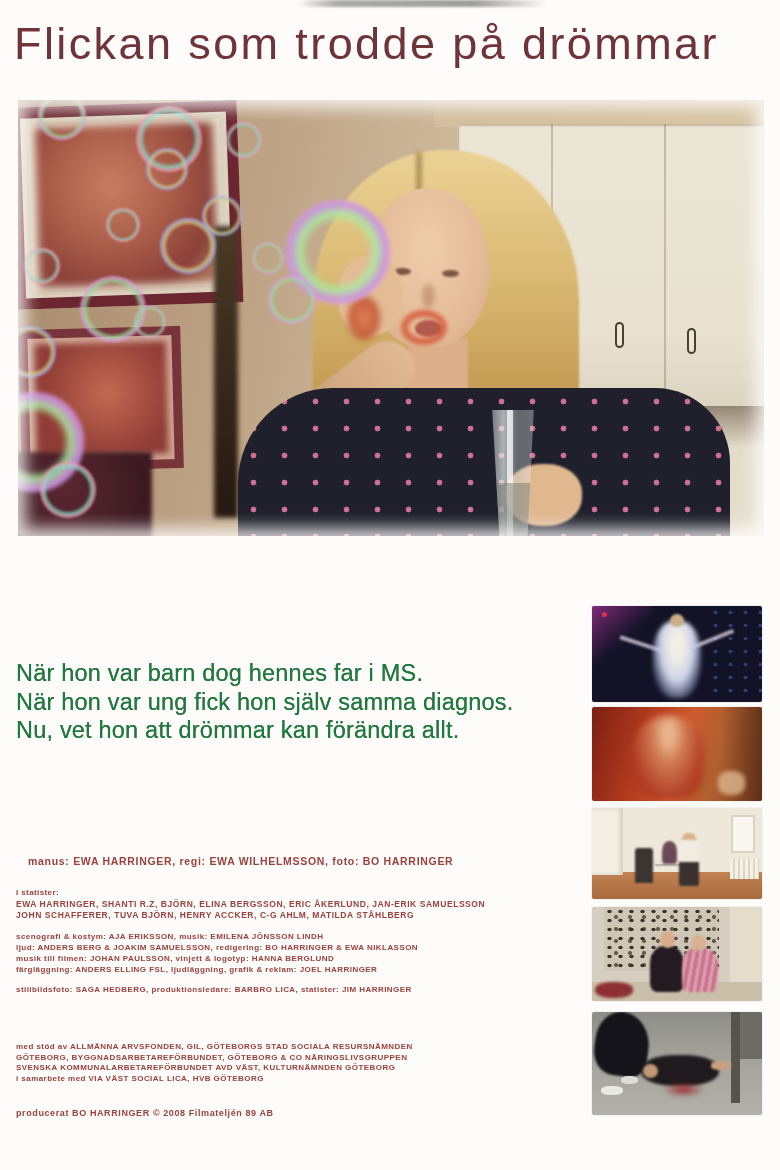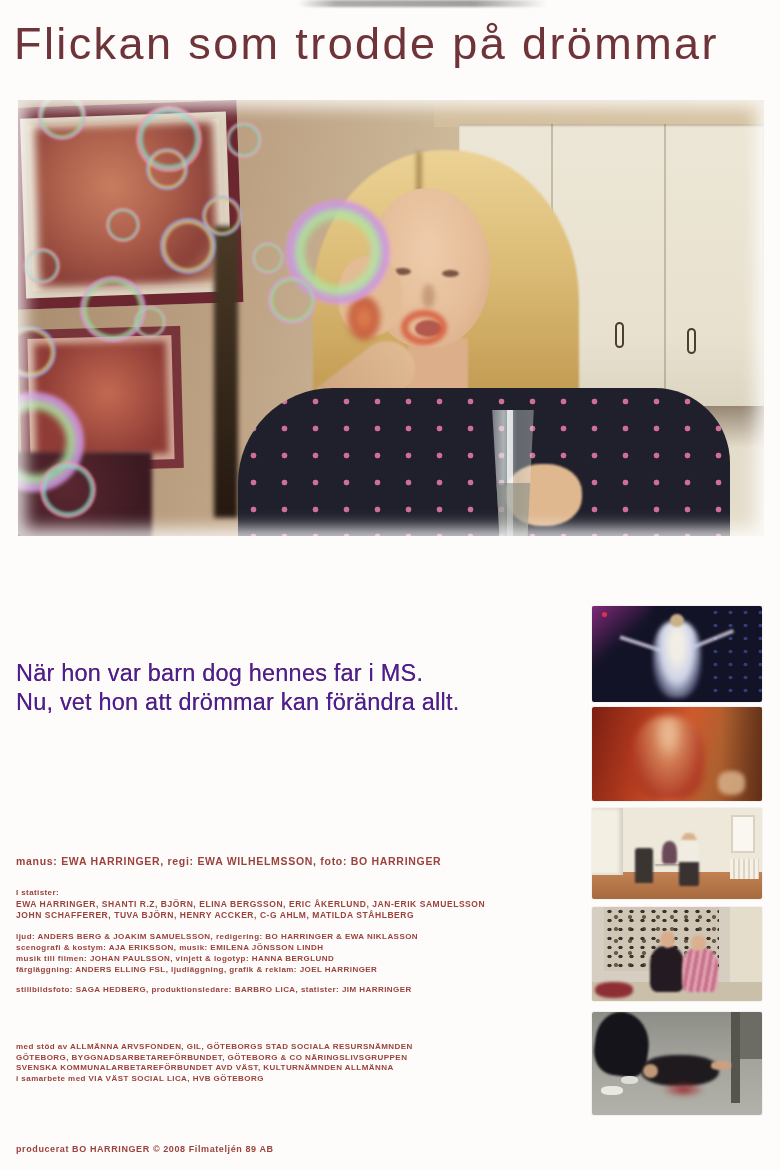--- a/index.html
+++ b/index.html
@@ -73,33 +73,33 @@
   .glass::after{content:"";position:absolute;left:0;bottom:0;width:100%;height:42%;background:rgba(118,122,112,.5);}
 
   .bubbles{inset:0;}
   .bub{border-radius:50%;filter:blur(1.1px);
     background:radial-gradient(circle,rgba(0,0,0,0) 52%,rgba(148,224,150,.75) 60%,rgba(228,148,235,.75) 69%,rgba(250,198,210,.65) 76%,rgba(0,0,0,0) 83%);}
   .bub:nth-of-type(odd){filter:blur(1.1px) hue-rotate(45deg);}
   .bub:nth-of-type(3n){filter:blur(1.3px) hue-rotate(-55deg);}
   .bub.big{filter:blur(2px);background:radial-gradient(circle,rgba(0,0,0,0) 40%,rgba(170,235,160,.85) 52%,rgba(205,140,230,.9) 66%,rgba(240,205,235,.7) 78%,rgba(0,0,0,0) 86%);}
 
   
-  .tagline{left:16px;top:659px;width:570px;color:#4c1d95;font-size:23.5px;line-height:28.6px;
+  .tagline{left:16px;top:659px;width:570px;color:#15803d;font-size:23.5px;line-height:28.6px;
     font-weight:400;letter-spacing:.2px;filter:blur(.45px);text-shadow:0 0 .6px #7c4a4f;}
   .tagline div{position:static;}
 
   
   .cred{color:#9b423d;font-weight:700;filter:blur(.55px);white-space:nowrap;}
-  .byline{left:16px;top:855px;font-size:10.5px;letter-spacing:.7px;}
+  .byline{left:28px;top:855px;font-size:10.5px;letter-spacing:.7px;}
   .cast-heading{left:16px;top:888px;font-size:8px;letter-spacing:.4px;}
   .cast{left:16px;top:899px;font-size:8.5px;line-height:11px;letter-spacing:.55px;}
   .crew-a{left:16px;top:931px;font-size:8px;line-height:11px;letter-spacing:.45px;}
   .crew-b{left:16px;top:984px;font-size:8px;line-height:11px;letter-spacing:.45px;}
   .support{left:16px;top:1042px;font-size:8px;line-height:10.5px;letter-spacing:.45px;}
-  .producer{left:16px;top:1108px;font-size:9px;letter-spacing:.6px;margin-top:36px;}
+  .producer{left:16px;top:1108px;font-size:9px;letter-spacing:.6px;}
   .cast div,.crew-a div,.crew-b div,.support div{position:static;}
 
   
   .thumb{left:592px;width:170px;overflow:hidden;border-radius:2px;margin:0;
     box-shadow:0 0 0 1px rgba(0,0,0,.04);}
   .t1{top:606px;height:96px;background:#131327;}
   .t2{top:707px;height:94px;background:linear-gradient(105deg,#7c1f12 0%,#b23a1e 30%,#cf5a2e 52%,#af602f 72%,#8a4a28 100%);}
   .t3{top:808px;height:91px;background:#eee8da;}
   .t4{top:907px;height:94px;background:#d6cec0;}
   .t5{top:1012px;height:103px;background:linear-gradient(180deg,#8e8e88 0%,#a3a39c 45%,#b2b2aa 100%);}
@@ -215,42 +215,43 @@
       <i class="bub" style="left:184px;top:96px;width:40px;height:40px"></i>
       <i class="bub" style="left:208px;top:22px;width:36px;height:36px"></i>
       <i class="bub" style="left:234px;top:142px;width:32px;height:32px"></i>
       <i class="bub big" style="left:268px;top:100px;width:104px;height:104px"></i>
       <i class="bub" style="left:250px;top:176px;width:48px;height:48px"></i>
     </div>
   </div>
 
   <div class="tagline">
     <div>När hon var barn dog hennes far i MS.</div>
+    <div>När hon var ung fick hon själv samma diagnos.</div>
     <div>Nu, vet hon att drömmar kan förändra allt.</div>
   </div>
 
   <div class="cred byline">manus: EWA HARRINGER, regi: EWA WILHELMSSON, foto: BO HARRINGER</div>
   <div class="cred cast-heading">I statister:</div>
   <div class="cred cast">
     <div>EWA HARRINGER, SHANTI R.Z, BJÖRN, ELINA BERGSSON, ERIC ÅKERLUND, JAN-ERIK SAMUELSSON</div>
     <div>JOHN SCHAFFERER, TUVA BJÖRN, HENRY ACCKER, C-G AHLM, MATILDA STÅHLBERG</div>
   </div>
   <div class="cred crew-a">
+    <div>scenografi &amp; kostym: AJA ERIKSSON, musik: EMILENA JÖNSSON LINDH</div>
     <div>ljud: ANDERS BERG &amp; JOAKIM SAMUELSSON, redigering: BO HARRINGER &amp; EWA NIKLASSON</div>
-    <div>scenografi &amp; kostym: AJA ERIKSSON, musik: EMILENA JÖNSSON LINDH</div>
     <div>musik till filmen: JOHAN PAULSSON, vinjett &amp; logotyp: HANNA BERGLUND</div>
     <div>färgläggning: ANDERS ELLING FSL, ljudläggning, grafik &amp; reklam: JOEL HARRINGER</div>
   </div>
   <div class="cred crew-b">
     <div>stillbildsfoto: SAGA HEDBERG, produktionsledare: BARBRO LICA, statister: JIM HARRINGER</div>
   </div>
   <div class="cred support">
     <div>med stöd av ALLMÄNNA ARVSFONDEN, GIL, GÖTEBORGS STAD SOCIALA RESURSNÄMNDEN</div>
     <div>GÖTEBORG, BYGGNADSARBETAREFÖRBUNDET, GÖTEBORG &amp; CO NÄRINGSLIVSGRUPPEN</div>
-    <div>SVENSKA KOMMUNALARBETAREFÖRBUNDET AVD VÄST, KULTURNÄMNDEN ALLMÄNNA</div>
+    <div>SVENSKA KOMMUNALARBETAREFÖRBUNDET AVD VÄST, KULTURNÄMNDEN GÖTEBORG</div>
     <div>i samarbete med VIA VÄST SOCIAL LICA, HVB GÖTEBORG</div>
   </div>
   <div class="cred producer">producerat BO HARRINGER  © 2008 Filmateljén 89 AB</div>
 
   <figure class="thumb t1" title="Sångerska i vit klänning på mörk scen">
     <i class="t1-lights"></i>
     <i class="t1-beam"></i>
     <i class="t1-arm l"></i>
     <i class="t1-arm r"></i>
     <i class="t1-fig"></i>

